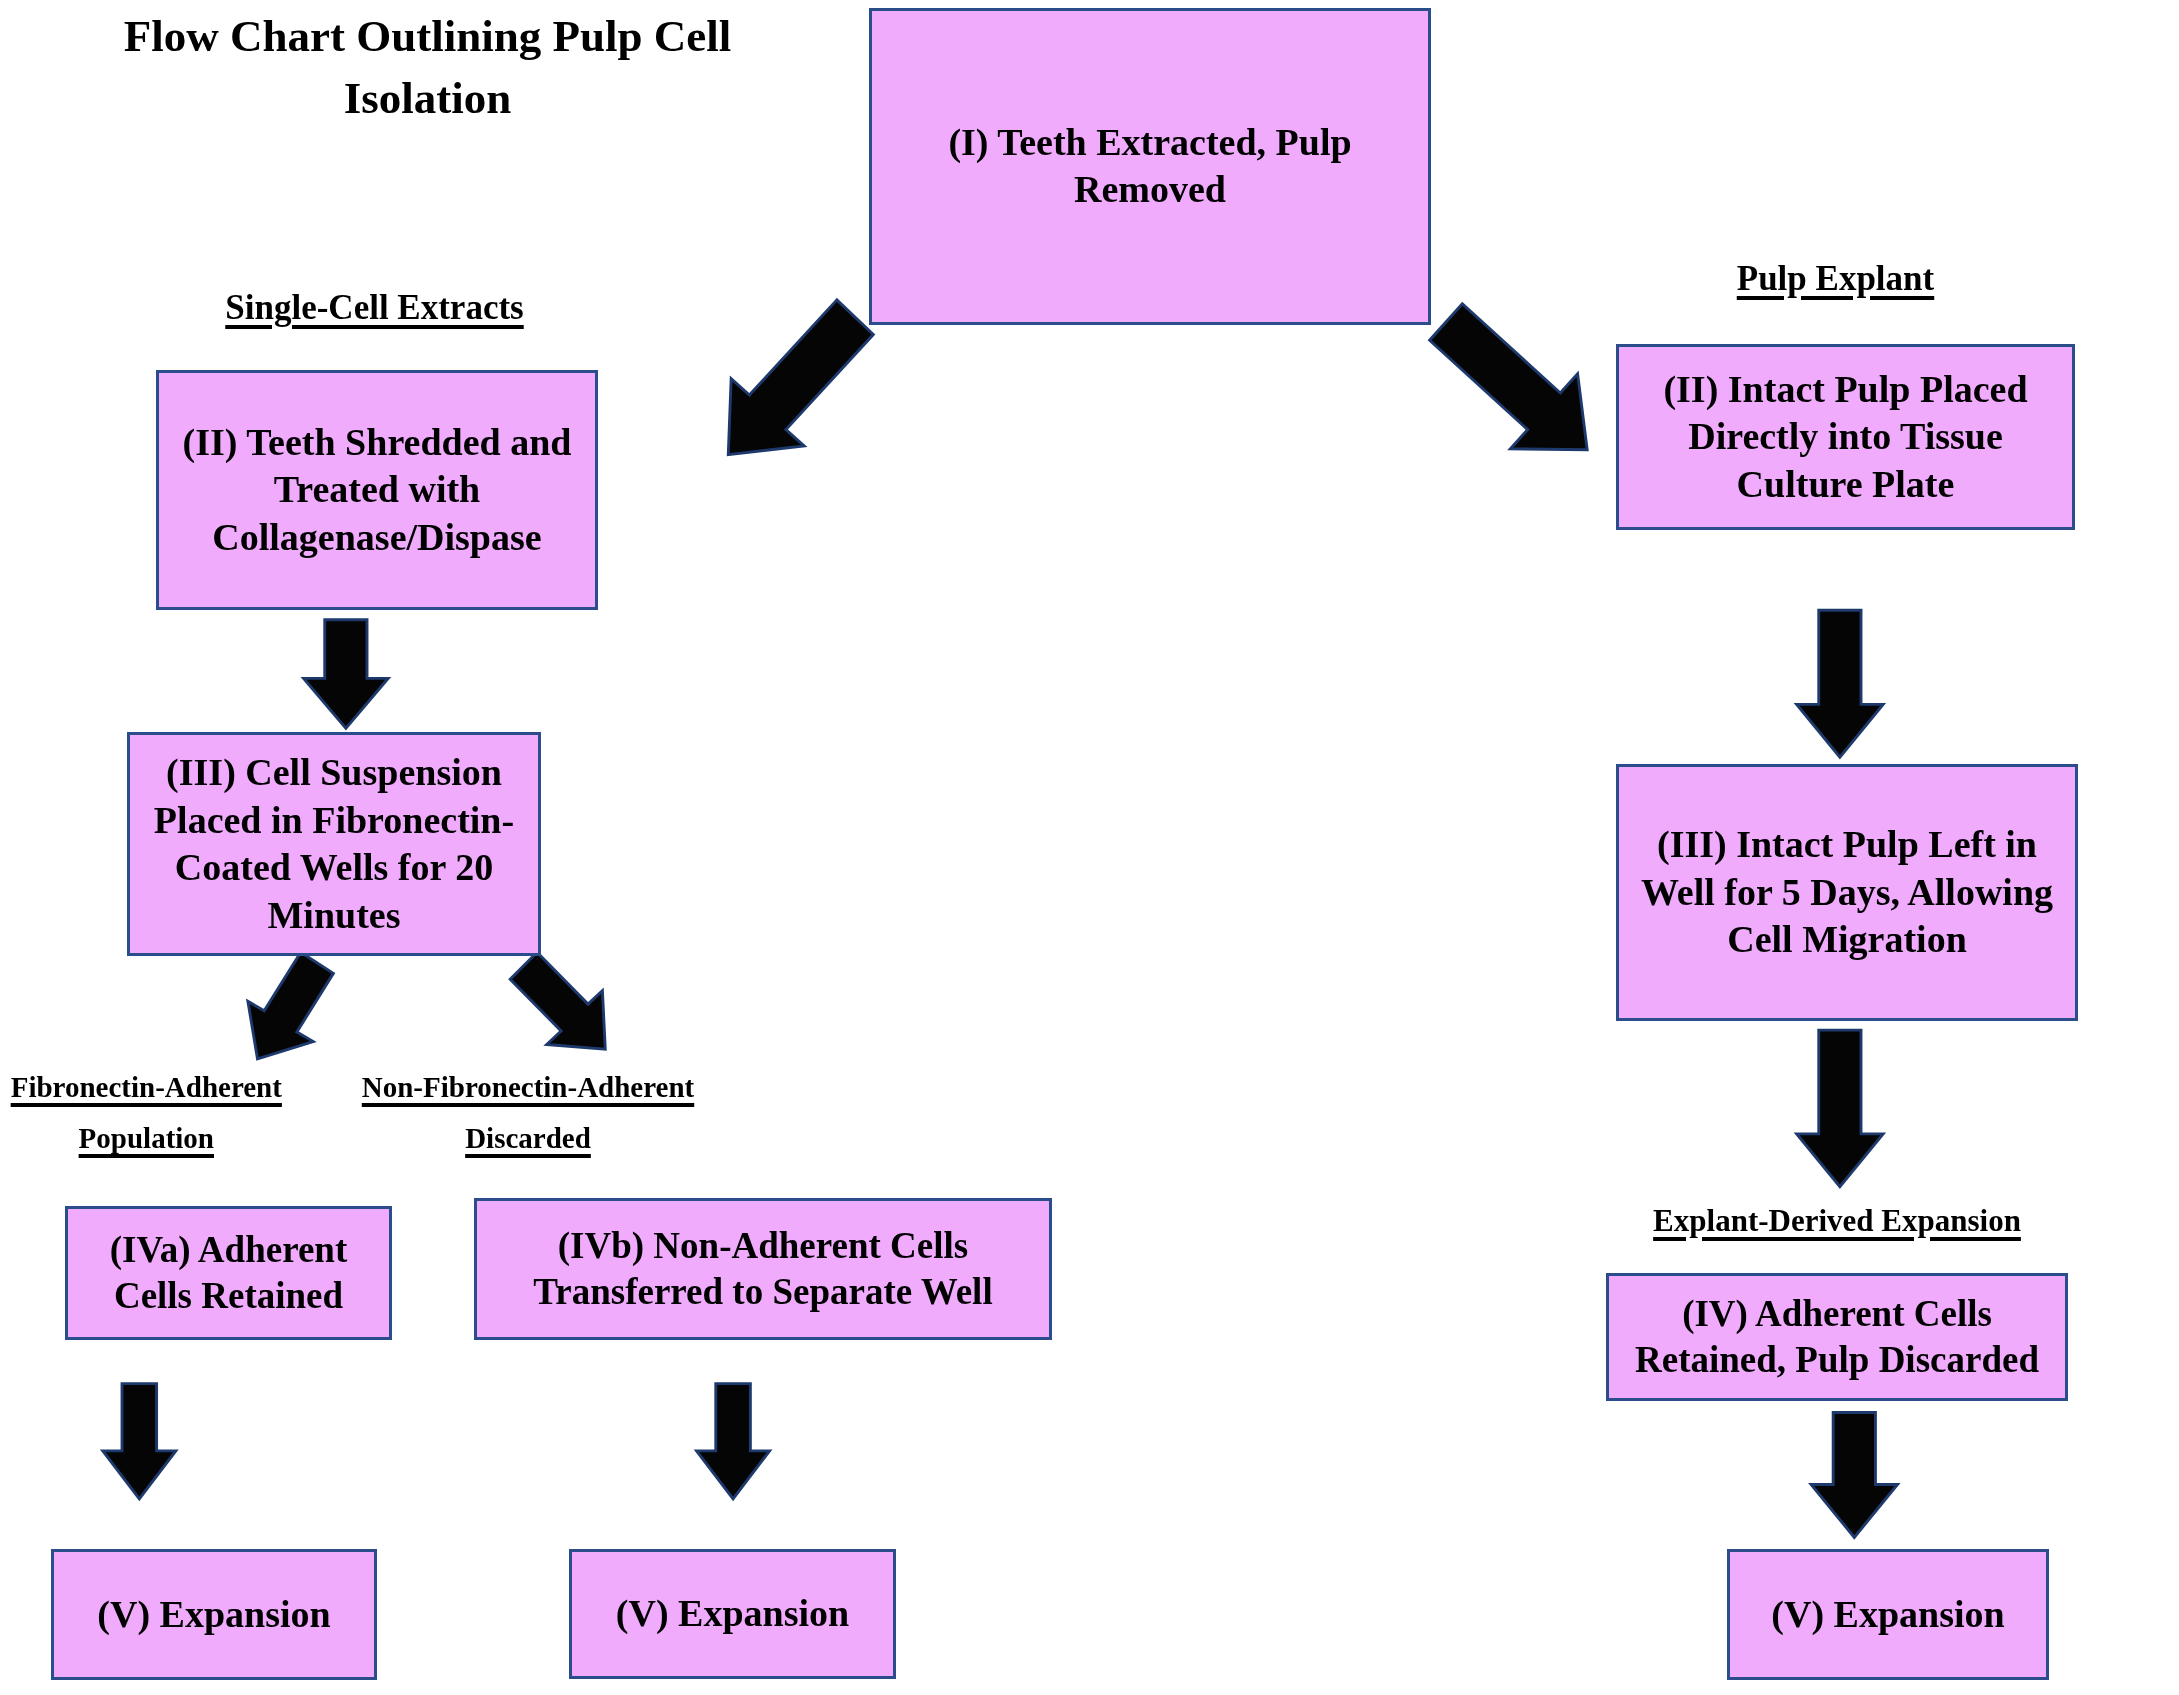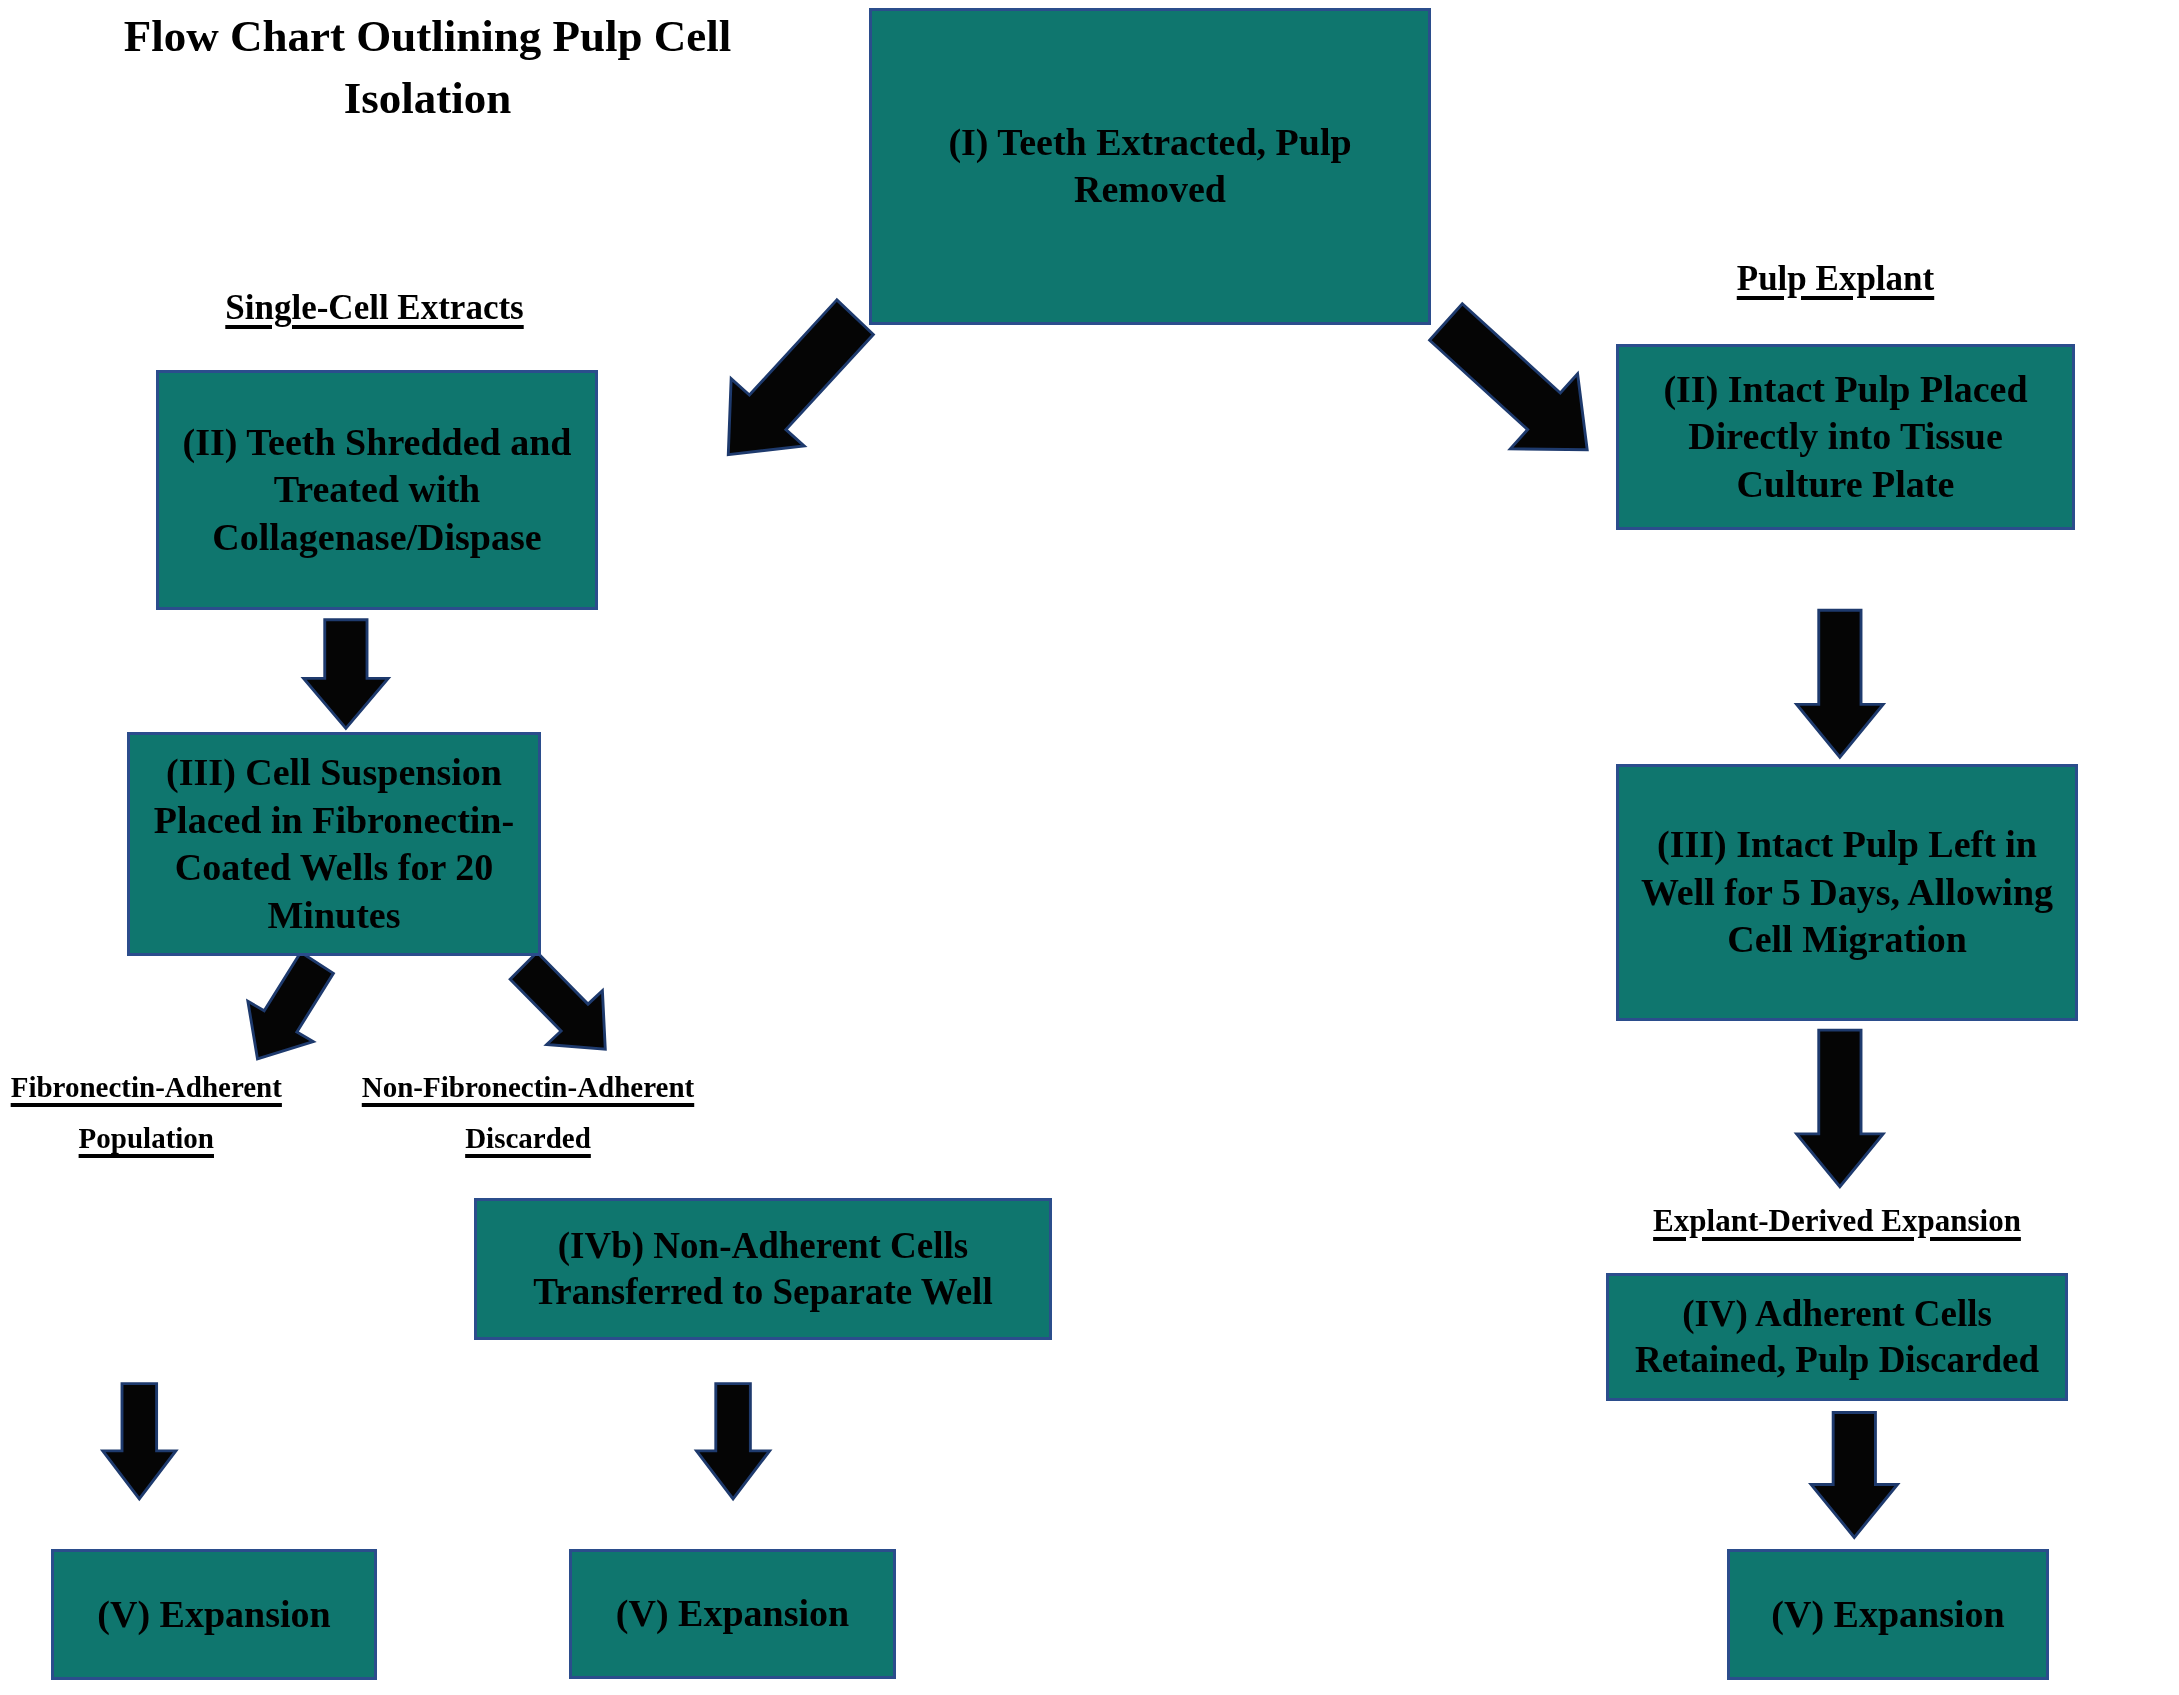--- a/index.html
+++ b/index.html
@@ -7,21 +7,21 @@
     position:relative;
     width:2180px;height:1696px;
     background:#ffffff;
     font-family:"Liberation Serif","DejaVu Serif",serif;
     color:#000000;
     overflow:hidden;
   }
   .box{
     position:absolute;
     border:3.8px solid #2b4d8c;
-    background:#0f766e;
+    background:#f0abfc;
     display:flex;align-items:center;justify-content:center;
     text-align:center;
     font-weight:bold;
     line-height:1.25;
     box-sizing:border-box;
   }
   .fs40{font-size:38px;}
   .fs38{font-size:37px;}
   .heading{
     position:absolute;
@@ -72,20 +72,23 @@
   </div>
 
   <div class="box fs40" style="left:127px;top:732px;width:414px;height:224px;padding:0 15.4px;">
     <span>(III) Cell Suspension Placed in Fibronectin-Coated Wells for 20 Minutes</span>
   </div>
 
   <div class="heading" style="left:4.8px;top:1062px;width:283px;font-size:29px;line-height:1.75;">Fibronectin-Adherent Population</div>
 
   <div class="heading" style="left:355px;top:1062px;width:346px;font-size:29px;line-height:1.75;">Non-Fibronectin-Adherent Discarded</div>
 
+  <div class="box fs38" style="left:65px;top:1206px;width:327px;height:134px;padding:0 11.5px;">
+    <span>(IVa) Adherent Cells Retained</span>
+  </div>
 
   <div class="box fs38" style="left:474px;top:1198px;width:578px;height:142px;padding:0 19px;">
     <span>(IVb) Non-Adherent Cells Transferred to Separate Well</span>
   </div>
 
   <div class="box fs40" style="left:51px;top:1549px;width:326px;height:131px;">
     <span>(V) Expansion</span>
   </div>
 
   <div class="box fs40" style="left:569px;top:1549px;width:327px;height:130px;">

